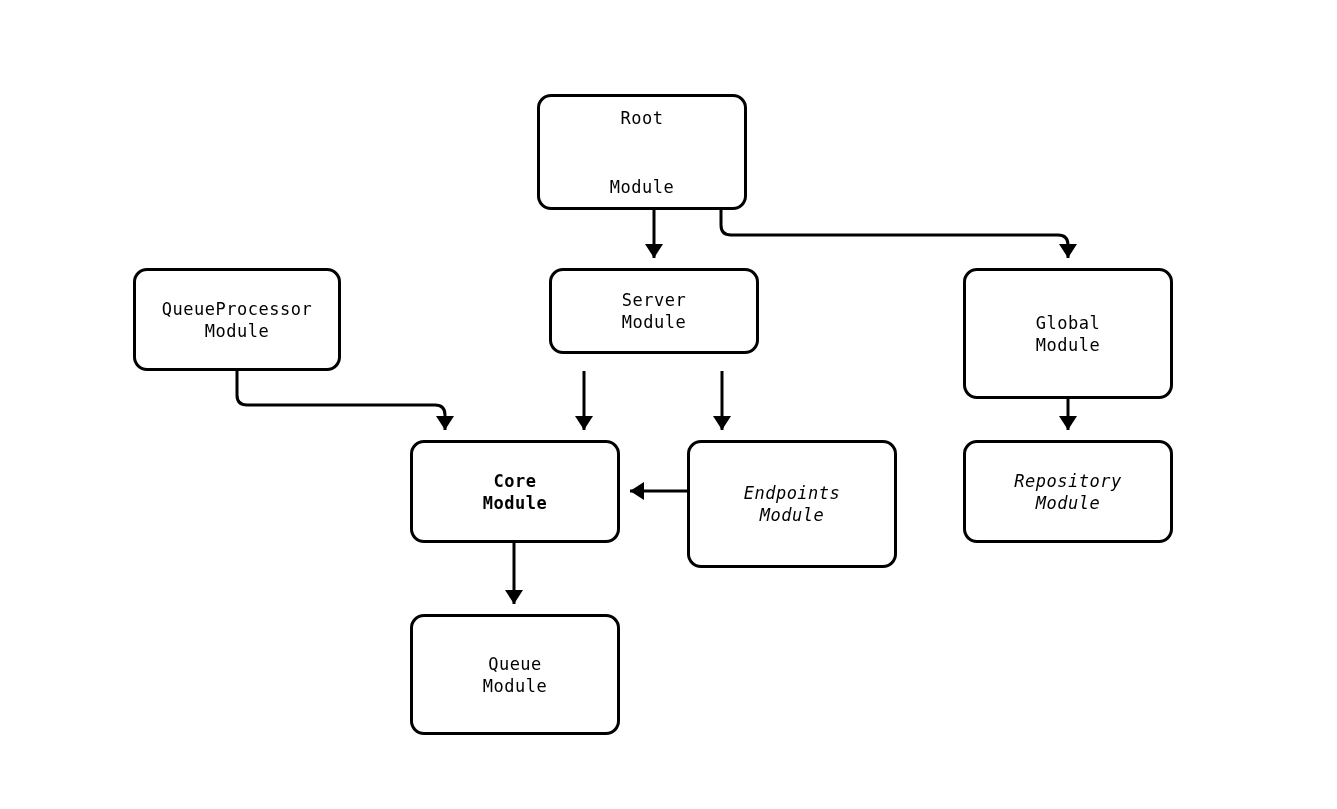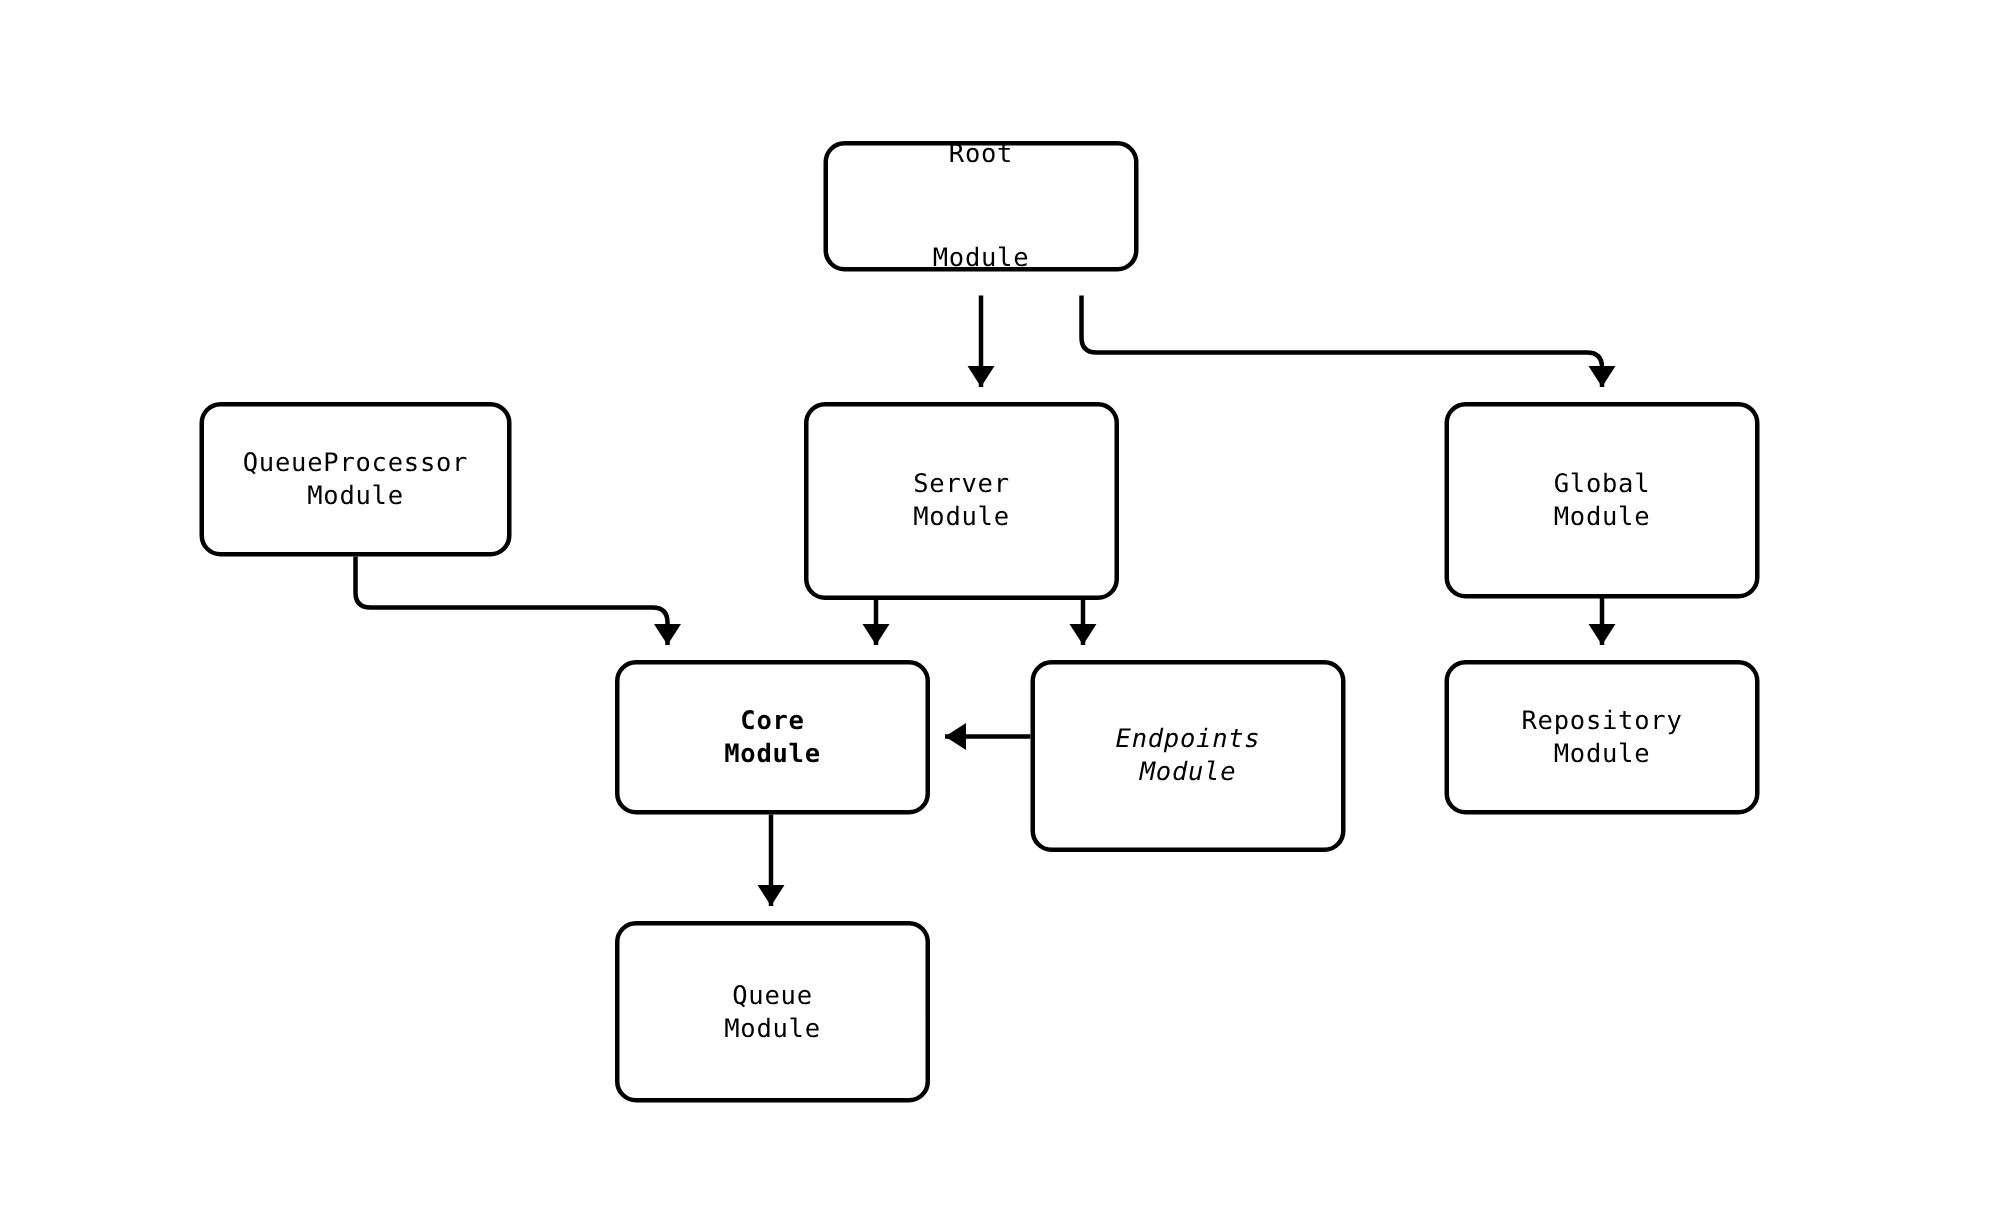--- a/index.html
+++ b/index.html
@@ -69,51 +69,51 @@
         <polygon points="1068,258 1059,244 1077,244" fill="#000000"></polygon>
         <polygon points="445,430 436,416 454,416" fill="#000000"></polygon>
         <polygon points="584,430 575,416 593,416" fill="#000000"></polygon>
         <polygon points="722,430 713,416 731,416" fill="#000000"></polygon>
         <polygon points="630,491 644,482 644,500" fill="#000000"></polygon>
         <polygon points="1068,430 1059,416 1077,416" fill="#000000"></polygon>
         <polygon points="514,604 505,590 523,590" fill="#000000"></polygon>
       </g>
   </svg>
 
-  <div class="node" style="left: 549px; top: 94px; width: 210px; height: 87px; border-color: rgb(0, 0, 0); gap: 47px;">
+  <div class="node" style="left: 537px; top: 94px; width: 210px; height: 116px; border-color: rgb(0, 0, 0); gap: 47px;">
     <div class="node-line">Root</div>
     <div class="node-line">Module</div>
   </div>
 
   <div class="node" style="left: 133px; top: 268px; width: 208px; height: 103px; border-color: rgb(0, 0, 0);">
     <div class="node-line">QueueProcessor</div>
     <div class="node-line">Module</div>
   </div>
 
-  <div class="node" style="left: 536px; top: 268px; width: 210px; height: 132px; border-color: rgb(0, 0, 0);">
+  <div class="node" style="left: 549px; top: 268px; width: 210px; height: 86px; border-color: rgb(0, 0, 0);">
     <div class="node-line">Server</div>
     <div class="node-line">Module</div>
   </div>
 
   <div class="node" style="left: 963px; top: 268px; width: 210px; height: 131px; border-color: rgb(0, 0, 0);">
     <div class="node-line">Global</div>
     <div class="node-line">Module</div>
   </div>
 
   <div class="node" style="left: 410px; top: 440px; width: 210px; height: 103px; border-color: rgb(0, 0, 0); font-weight: bold;">
     <div class="node-line">Core</div>
     <div class="node-line">Module</div>
   </div>
 
   <div class="node" style="left: 687px; top: 440px; width: 210px; height: 128px; border-color: rgb(0, 0, 0); font-style: italic;">
     <div class="node-line">Endpoints</div>
     <div class="node-line">Module</div>
   </div>
 
-  <div class="node" style="left: 963px; top: 440px; width: 210px; height: 103px; border-color: rgb(0, 0, 0);">
+  <div class="node" style="left: 963px; top: 440px; width: 210px; height: 103px; border-color: rgb(0, 0, 0); font-style: italic;">
     <div class="node-line">Repository</div>
     <div class="node-line">Module</div>
   </div>
 
   <div class="node" style="left: 410px; top: 614px; width: 210px; height: 121px; border-color: rgb(0, 0, 0);">
     <div class="node-line">Queue</div>
     <div class="node-line">Module</div>
   </div>
 
 </div>

